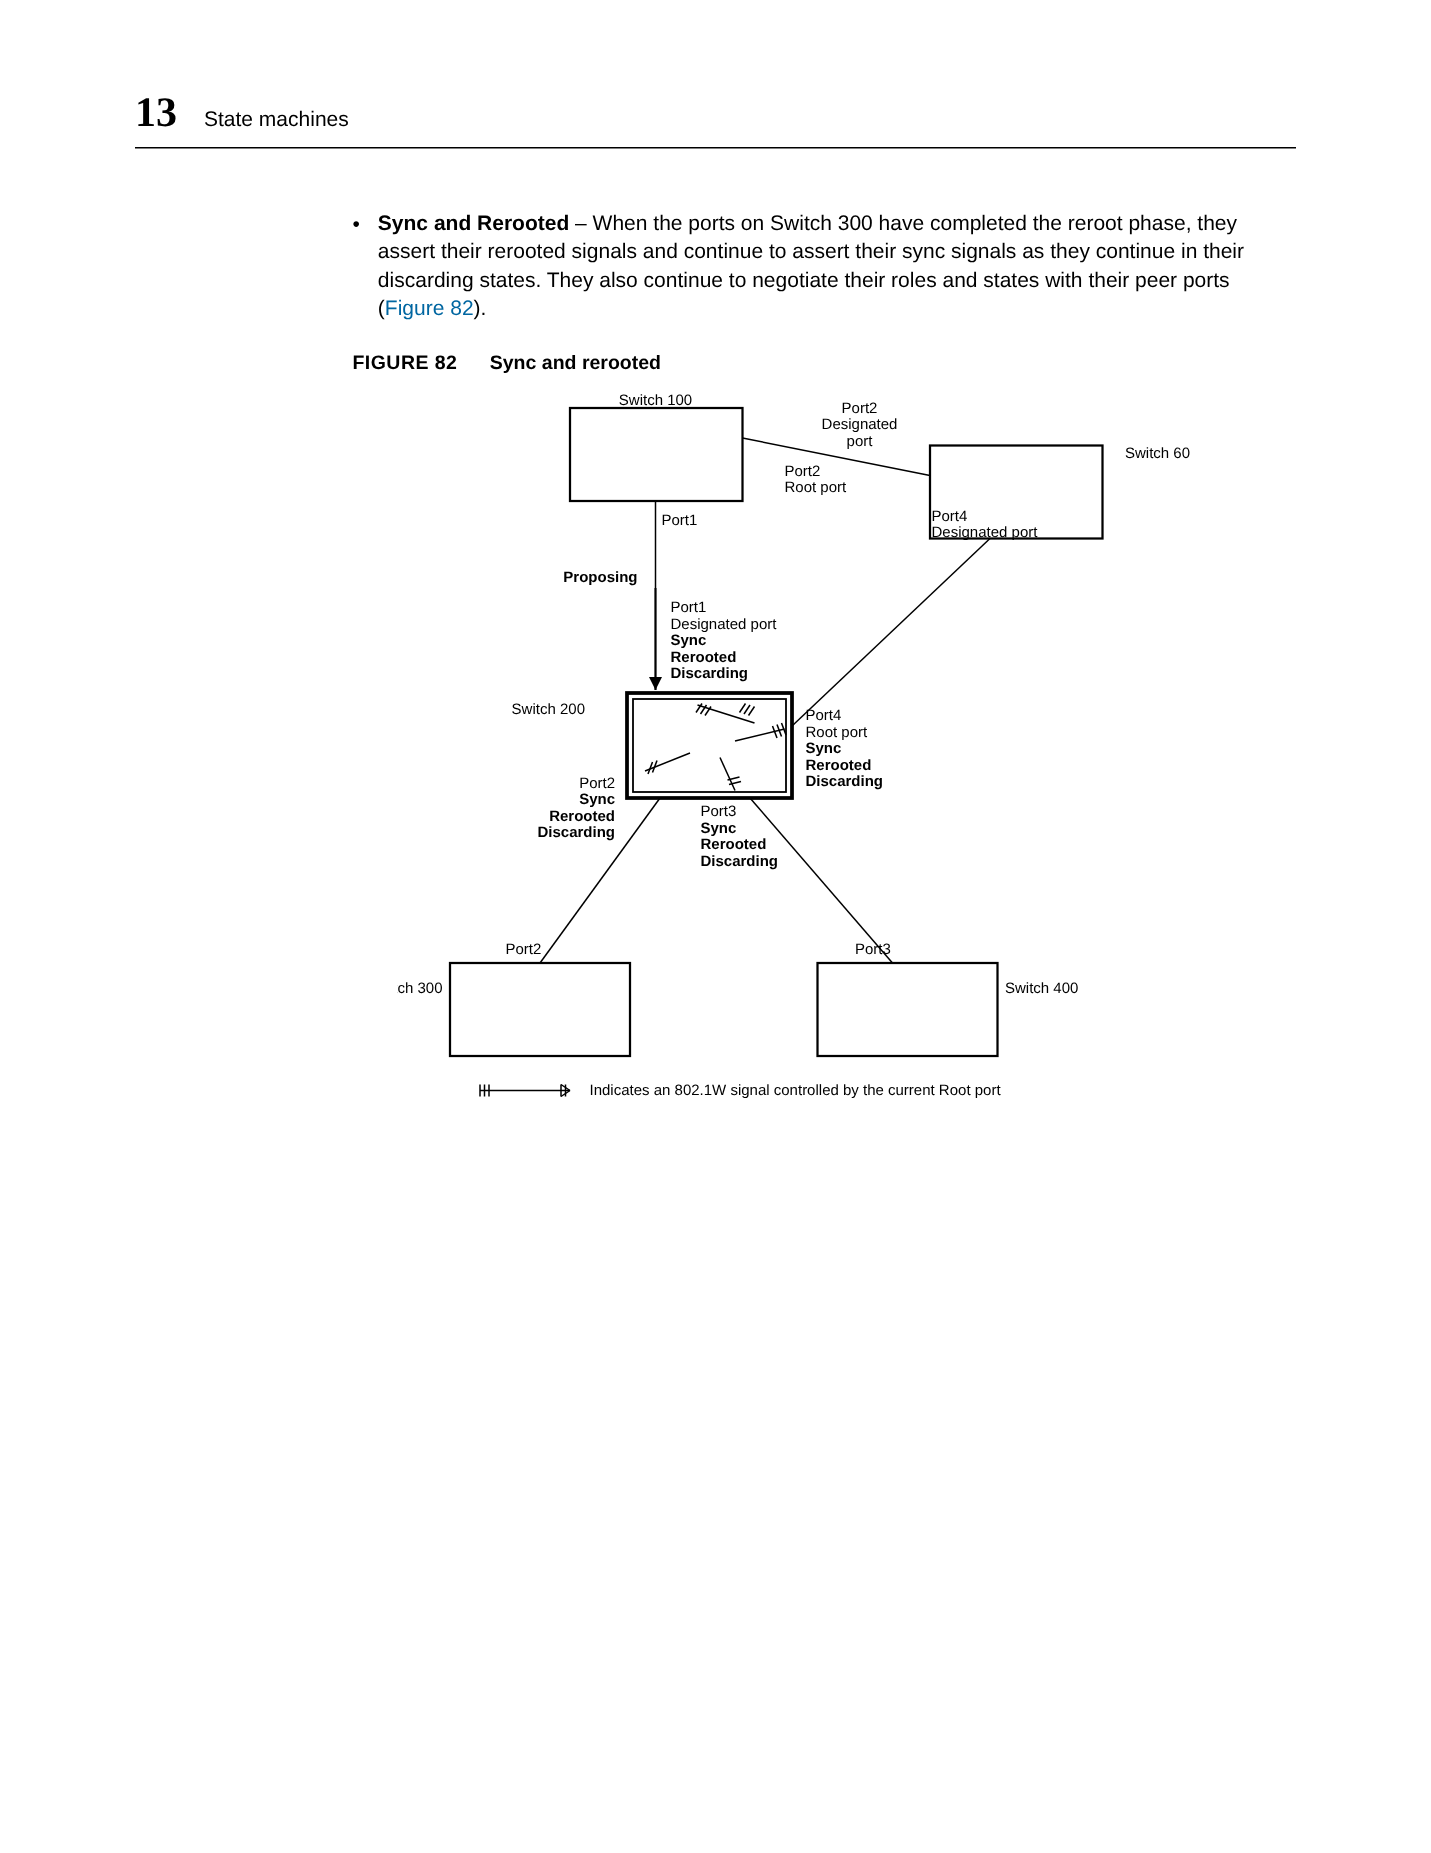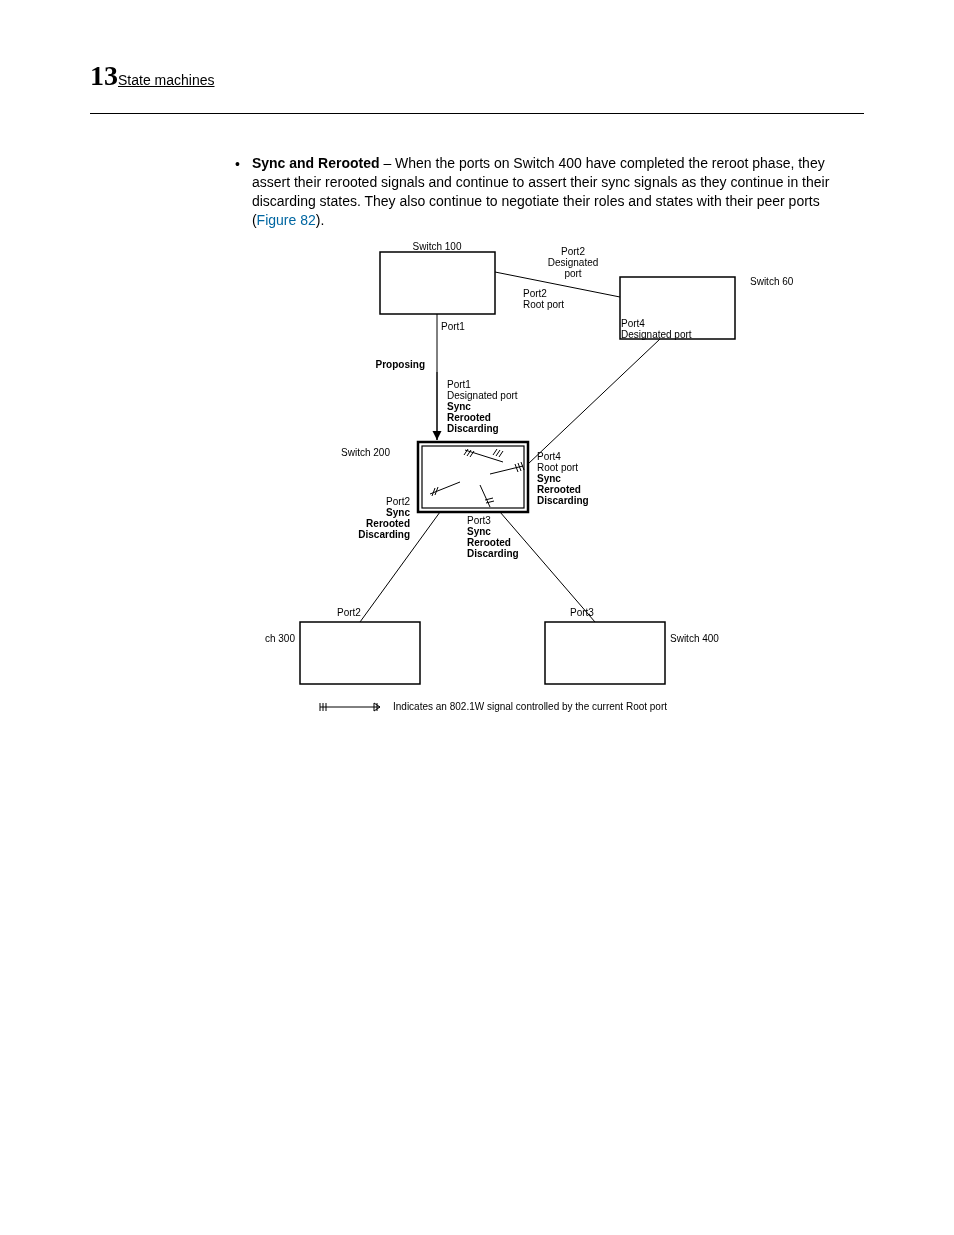--- a/index.html
+++ b/index.html
@@ -12,32 +12,32 @@
   .page {
     width: 954px;
     height: 1235px;
     position: relative;
     box-sizing: border-box;
     padding: 60px 90px 60px 90px;
   }
   .header {
     display: flex;
     align-items: baseline;
+    gap: 18px;
     border-bottom: 1px solid #000;
-    padding-bottom: 21px;
+    padding-bottom: 6px;
     margin-bottom: 40px;
   }
   .chapnum {
     font-size: 28px;
     font-weight: bold;
     font-family: Georgia, "Times New Roman", serif;
   }
   .section-title {
     font-size: 14px;
-    text-decoration: underline;
   }
   .body {
     margin-left: 145px;
     margin-right: 10px;
     font-size: 14px;
     line-height: 1.35;
   }
   .bullet-row {
     display: flex;
     align-items: flex-start;
@@ -81,24 +81,28 @@
 
   <div class="header">
     <span class="chapnum">13</span>
     <span class="section-title">State machines</span>
   </div>
 
   <div class="body">
     <div class="bullet-row">
       <span class="bullet-dot">•</span>
       <span class="bullet-text">
-        <b>Sync and Rerooted</b><span> – </span><span>When the ports on Switch 400 have completed the reroot phase, they assert their rerooted signals and continue to assert their sync signals as they continue in their discarding states. They also continue to negotiate their roles and states with their peer ports (</span><span class="figref">Figure 82</span><span>).</span>
+        <b>Sync and Rerooted</b><span> – </span><span>When the ports on Switch 300 have completed the reroot phase, they assert their rerooted signals and continue to assert their sync signals as they continue in their discarding states. They also continue to negotiate their roles and states with their peer ports (</span><span class="figref">Figure 82</span><span>).</span>
       </span>
     </div>
 
+    <div class="figure-caption">
+      <span class="flabel">FIGURE 82</span>
+      <span class="ftitle">Sync and rerooted</span>
+    </div>
 
     <div class="diagram-wrap">
       <svg viewBox="0 0 560 480" width="560" height="480">
         <defs>
           <marker id="arrowhead" markerWidth="8" markerHeight="8" refX="6" refY="3" orient="auto">
             <path d="M0,0 L6,3 L0,6 Z" fill="#000"></path>
           </marker>
         </defs>
 
         <rect x="115" y="10" width="115" height="62" fill="none" stroke="#000" stroke-width="1.5"></rect>

